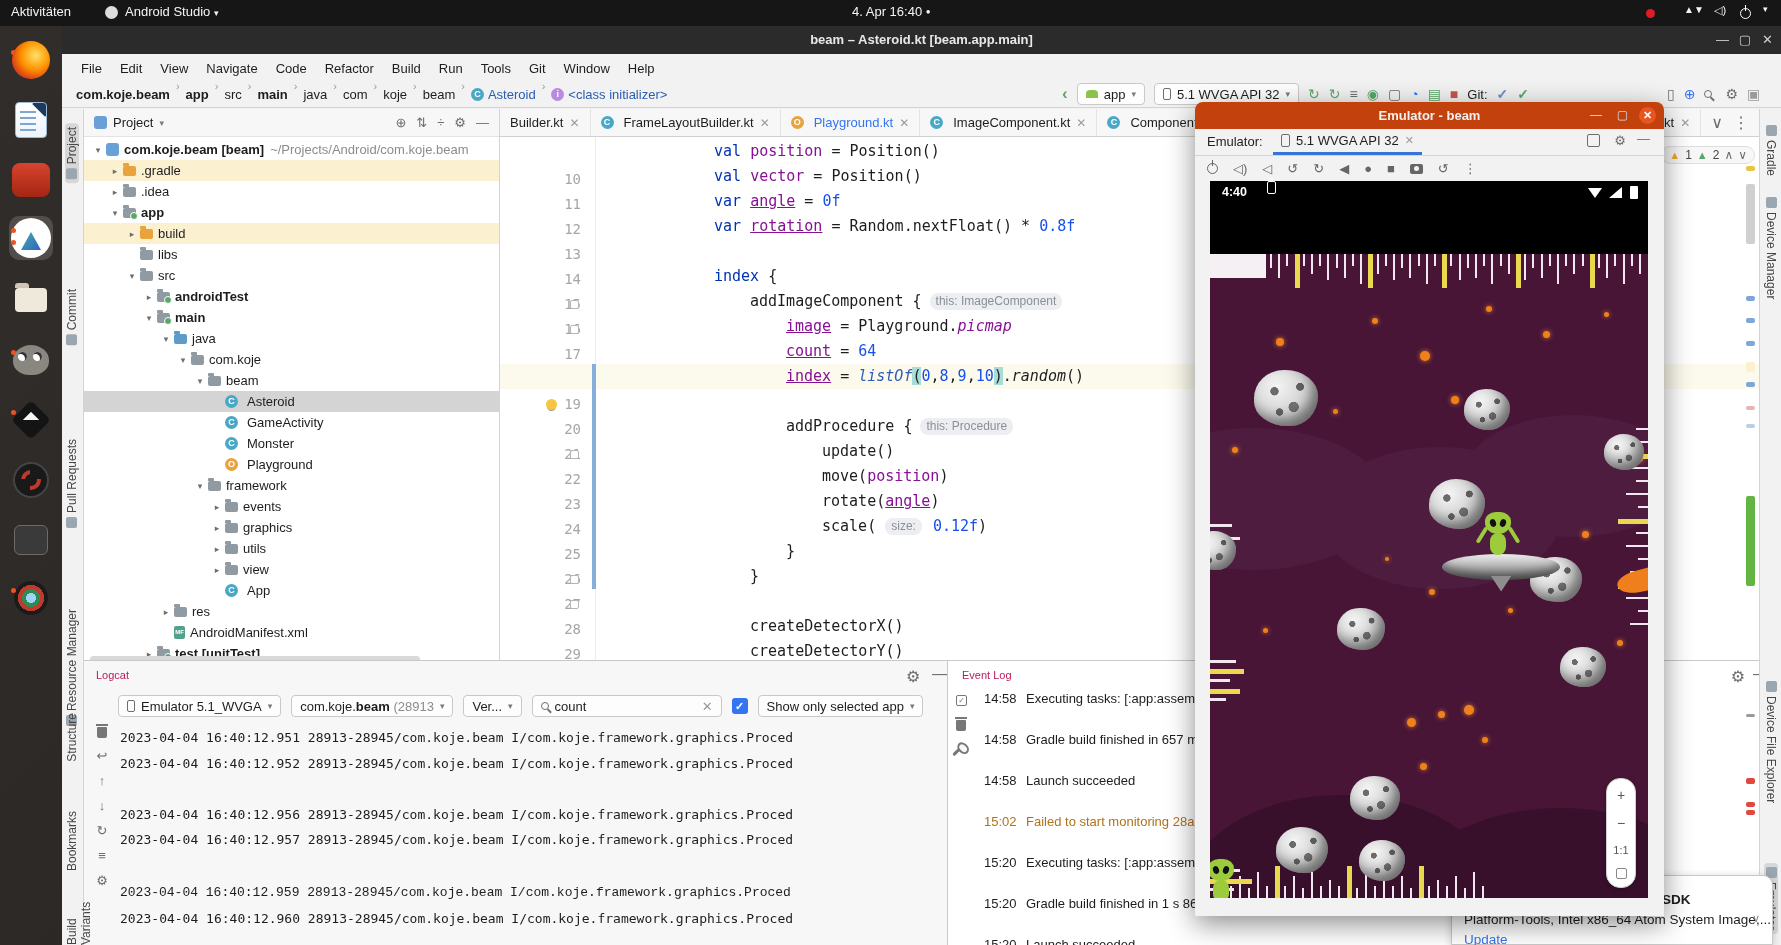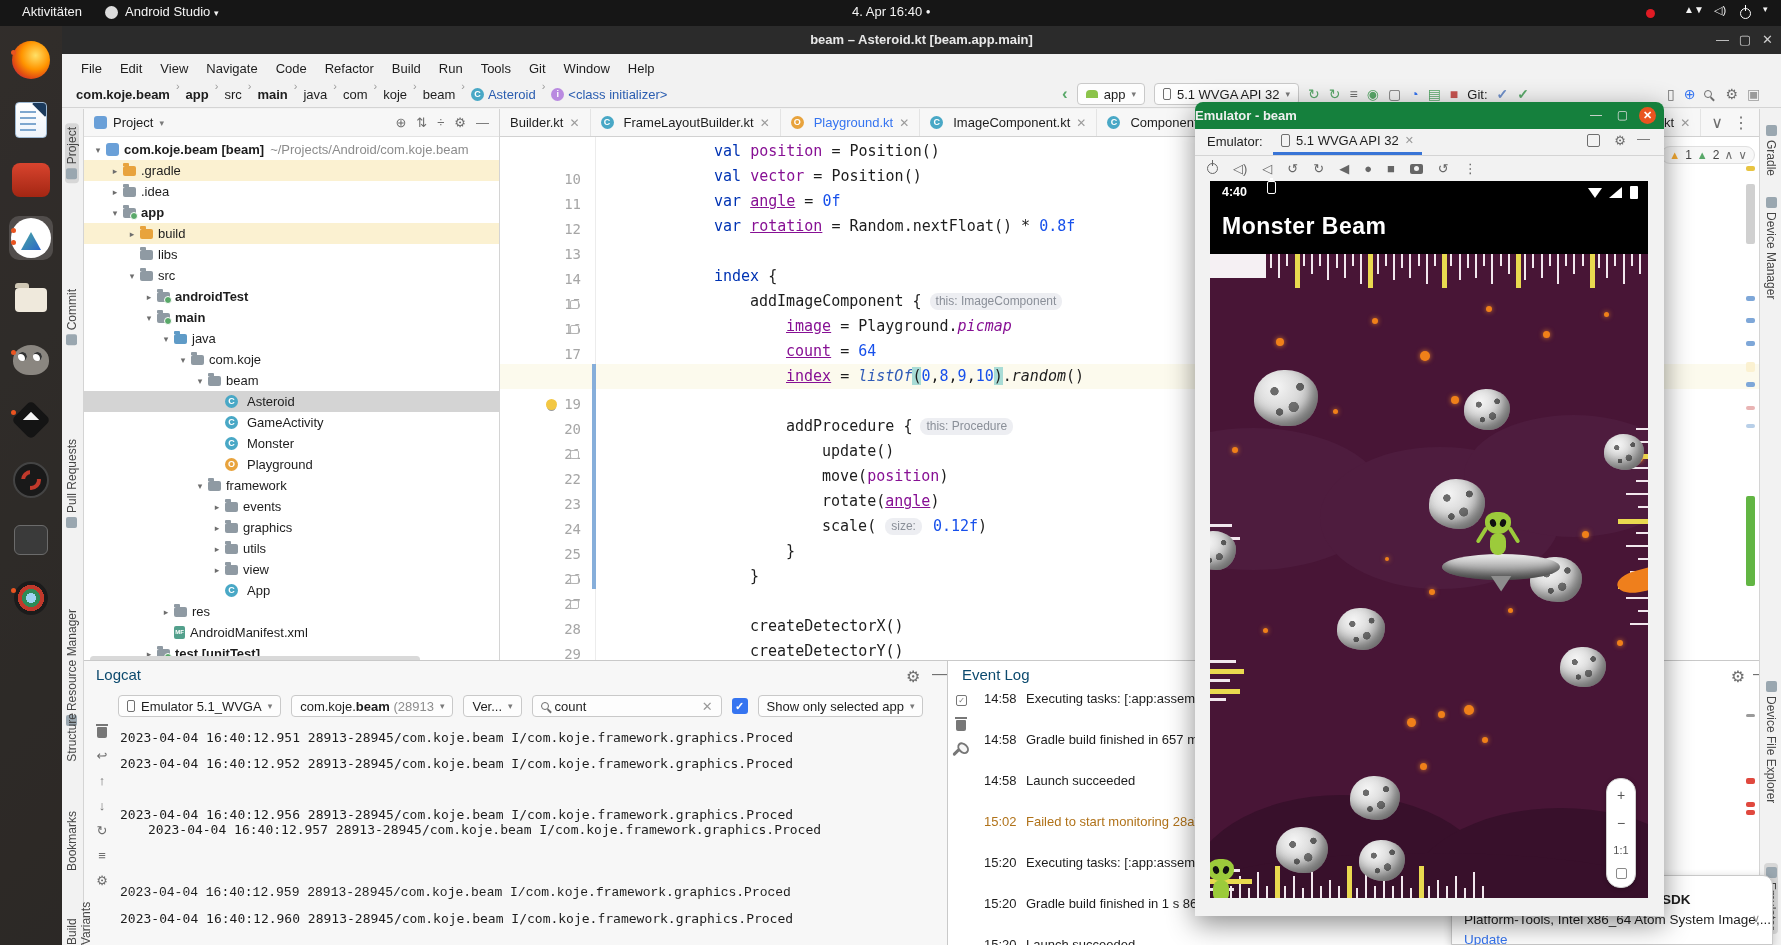--- a/index.html
+++ b/index.html
@@ -88,21 +88,21 @@
 .caretline{background:#fcfaed}
 .k{color:#0033b3}.p{color:#871094}.pu{color:#871094;text-decoration:underline}.n{color:#1750eb}
 .it{font-style:italic}.itb{font-style:italic;color:#2f5bb7}.itp{font-style:italic;color:#871094}
 .hlb{background:#a8dcd6}
 .pill{display:inline-block;background:#edeef2;color:#8a8f98;border-radius:8px;padding:0 6px;font:12px/17px "Liberation Sans",sans-serif;vertical-align:1px;margin-left:8px}
 .pill.inl{margin-left:0;margin-right:2px}
 .fmark{position:absolute;left:70px;width:9px;height:9px;border:1px solid #b5b5b5;background:#fff;border-radius:2px}
 .bulb{position:absolute;left:46px;width:11px;height:11px;border-radius:50%;background:#f3c743;box-shadow:0 2px 0 -1px #9a9a9a}
 
 #bottom{position:absolute;left:22px;top:634px;right:0;bottom:0;background:#f7f7f7;border-top:1px solid #c9c9c9}
-.phead{position:absolute;top:0;height:27px;display:flex;align-items:center;font-size:15px;color:#0c4a6e}
+.phead{position:absolute;top:0;height:27px;display:flex;align-items:center;font-size:11px;color:#be185d}
 #logfilters{position:absolute;left:34px;top:30px;height:30px;display:flex;align-items:center;gap:10px}
 .mag{display:inline-block;width:8px;height:8px;border:1.5px solid #6e6e6e;border-radius:50%;position:relative}
 .mag::after{content:"";position:absolute;width:5px;height:1.5px;background:#6e6e6e;transform:rotate(45deg);right:-4px;bottom:-2px}
 .cbx{width:16px;height:16px;background:#3574f0;border-radius:3px;color:#fff;font:bold 11px/16px "Liberation Sans",sans-serif;text-align:center}
 #logtools{position:absolute;left:6px;top:66px;width:24px;display:flex;flex-direction:column;gap:10px;align-items:center;color:#6e6e6e;font-size:13px}
 #loglines{position:absolute;left:36px;top:64px;right:860px;bottom:0;overflow:hidden}
 .logln{position:absolute;left:0;white-space:nowrap;font:13px/25px "DejaVu Sans Mono",monospace;color:#1d1d1d}
 #evpanel{position:absolute;left:863px;top:0;right:0;bottom:0;border-left:1px solid #c9c9c9;background:#fff}
 .evrow{position:absolute;left:36px;right:0;font-size:13px;white-space:nowrap}
 .evrow .t{display:inline-block;width:42px;color:#1d1d1d}
@@ -117,21 +117,21 @@
 #estripe{position:absolute;right:24px;top:140px;width:12px;height:490px;z-index:6}
 .emark{position:absolute;left:1px;width:9px;border-radius:2px}
 
 #inspect{position:absolute;right:26px;top:120px;z-index:6;display:flex;align-items:center;gap:5px;font-size:12px;color:#454545;background:#f7f7f7;border:1px solid #e0e0e0;border-radius:10px;padding:1px 7px}
 .wtri{font-size:11px}
 
 #balloon{position:absolute;right:8px;bottom:0;width:322px;height:70px;background:#fff;border:1px solid #c9c9c9;border-radius:10px 10px 0 0;box-shadow:0 2px 8px rgba(0,0,0,.2);z-index:8;font-size:13.5px}
 #balloon a{color:#3574f0;text-decoration:none}
 
 #emu{position:absolute;left:1195px;top:102px;width:469px;height:814px;background:#f2f2f2;border-radius:8px 8px 0 0;box-shadow:0 8px 28px rgba(0,0,0,.45);z-index:10}
-#emutitle{position:absolute;left:0;top:0;width:100%;height:27px;background:#15803d;border-radius:8px 8px 0 0;color:#f0f0f0;font-size:13px;font-weight:bold;line-height:27px}
+#emutitle{position:absolute;left:0;top:0;width:100%;height:27px;background:#c2410c;border-radius:8px 8px 0 0;color:#f0f0f0;font-size:13px;font-weight:bold;text-align:center;line-height:27px}
 .ewbtn{position:absolute;top:6px;color:#dcdcdc;font-size:12px}
 #emuclose{position:absolute;top:5px;right:8px;width:17px;height:17px;border-radius:50%;background:#e95420;color:#fff;font:bold 11px/17px "Liberation Sans",sans-serif;text-align:center}
 #emutabs{position:absolute;left:0;top:27px;width:100%;height:27px;background:#f2f2f2;border-bottom:1px solid #d4d4d4;font-size:13px}
 #emutab{position:absolute;left:78px;top:0;height:26px;display:flex;align-items:center;gap:6px;padding:0 8px;border-bottom:3px solid #3874d6}
 #emutools{position:absolute;left:0;top:54px;width:100%;height:25px;display:flex;align-items:center;gap:15px;padding-left:12px;color:#666;font-size:13px}
 .i-pow{width:11px;height:11px;border:1.6px solid #666;border-radius:50%;position:relative}
 .i-pow::after{content:"";position:absolute;top:-4px;left:3.5px;width:1.6px;height:6px;background:#666}
 .i-pow.w{border-color:#fff}.i-pow.w::after{background:#fff}
 .i-cam{width:13px;height:10px;background:#666;border-radius:2px;position:relative}
 .i-cam::before{content:"";position:absolute;left:4px;top:2.5px;width:5px;height:5px;border-radius:50%;background:#f2f2f2}
@@ -163,21 +163,21 @@
 .alien .armR{right:2px;transform:rotate(-32deg)}
 #zoomctl{position:absolute;right:12px;bottom:10px;width:30px;height:110px;background:#fff;border:1px solid #cfcfcf;border-radius:14px;box-shadow:0 1px 4px rgba(0,0,0,.25);display:flex;flex-direction:column;align-items:center;justify-content:space-between;padding:8px 0;color:#555;font-size:14px;z-index:3}
 #zoomctl .fit{width:11px;height:11px;border:1.5px solid #8a8a8a;border-radius:2px}
 </style>
 </head>
 <body>
 
 <div id="screen">
 
   <div id="topbar">
-    <span class="titem" style="left:22px">Aktivitäten</span>
+    <span class="titem" style="left:11px">Aktivitäten</span>
     <span class="titem" style="left:105px;width:13px;height:13px;top:6px;border-radius:50%;background:#ddd"></span>
     <span class="titem" style="left:125px"><span>Android Studio</span> <span style="font-size:9px">▾</span></span>
     <span class="titem" style="left:852px"><span>4. Apr 16:40</span> <span style="font-size:8px;vertical-align:2px">●</span></span>
     <span class="titem" style="left:1646px;top:9px;width:9px;height:9px;border-radius:50%;background:#e01b24"></span>
     <span class="titem" style="left:1684px;font-size:10px">▲▼</span>
     <span class="titem" style="left:1714px;font-size:11px">◁)</span>
     <span class="titem" style="left:1740px;top:7px"><span class="i-pow w" style="display:inline-block"></span></span>
     <span class="titem" style="left:1763px;font-size:9px">▾</span>
   </div>
 
@@ -658,21 +658,21 @@
           <span>↑</span>
           <span>↓</span>
           <span>↻</span>
           <span>≡</span>
           <span>⚙</span>
         </div>
       <div id="loglines">
           <div class="logln" style="top: 0px;">2023-04-04 16:40:12.951 28913-28945/com.koje.beam I/com.koje.framework.graphics.Proced</div>
           <div class="logln" style="top: 25.8px;">2023-04-04 16:40:12.952 28913-28945/com.koje.beam I/com.koje.framework.graphics.Proced</div>
           <div class="logln" style="top: 77.4px;">2023-04-04 16:40:12.956 28913-28945/com.koje.beam I/com.koje.framework.graphics.Proced</div>
-          <div class="logln" style="top: 92px; margin-left: 28px;">2023-04-04 16:40:12.957 28913-28945/com.koje.beam I/com.koje.framework.graphics.Proced</div>
+          <div class="logln" style="top: 102px;">2023-04-04 16:40:12.957 28913-28945/com.koje.beam I/com.koje.framework.graphics.Proced</div>
           <div class="logln" style="top: 154.8px; font-family: Liberation Mono, monospace;">2023-04-04 16:40:12.959 28913-28945/com.koje.beam I/com.koje.framework.graphics.Proced</div>
           <div class="logln" style="top: 180.6px;">2023-04-04 16:40:12.960 28913-28945/com.koje.beam I/com.koje.framework.graphics.Proced</div>
         </div>
 
       <div id="evpanel">
         <div class="phead" style="left:14px">Event Log</div>
         <span class="abs" style="right:36px;top:6px;color:#6e6e6e">⚙</span>
         <span class="abs" style="right:12px;top:4px;color:#6e6e6e">—</span>
         <div id="evtools">
           <span class="i-ck">✓</span>
@@ -731,23 +731,20 @@
         <span>⋮</span>
       </div>
 
     <div id="phone">
       <div id="pstatus">
         <span class="abs" style="left:12px;top:4px">4:40</span>
         <span class="batt" style="left:50px"></span>
         <span class="wifi" style="right:46px;top:7px"></span>
         <span class="sig" style="right:26px;top:6px"></span>
         <span class="pbat" style="right:10px;top:5px"></span>
-      </div>
-      <div id="appbar">
-        <div id="apptitle">Monster Beam</div>
       </div>
       <div id="game">
           <div class="cloud" style="left: -20%; top: 27%; width: 60%; height: 22%; background: rgb(78, 28, 62);"></div>
           <div class="cloud" style="left: 25%; top: 30%; width: 55%; height: 22%; background: rgb(78, 28, 62);"></div>
           <div class="cloud" style="left: 58%; top: 25%; width: 50%; height: 19%; background: rgb(78, 28, 62);"></div>
           <div class="cloud" style="left: -5%; top: 84%; width: 70%; height: 30%; background: rgb(56, 16, 43);"></div>
           <div class="cloud" style="left: 45%; top: 86%; width: 70%; height: 28%; background: rgb(56, 16, 43);"></div>
           <div class="cloud" style="left: 0%; top: 93%; width: 100%; height: 10%; background: rgb(56, 16, 43);"></div>
           <div style="position: absolute; left: 0px; top: 0px; width: 56px; height: 24px; background: rgb(245, 240, 243);"></div>
           <div class="tick" style="left: 60px; top: 0px; width: 2px; height: 14px;"></div>

